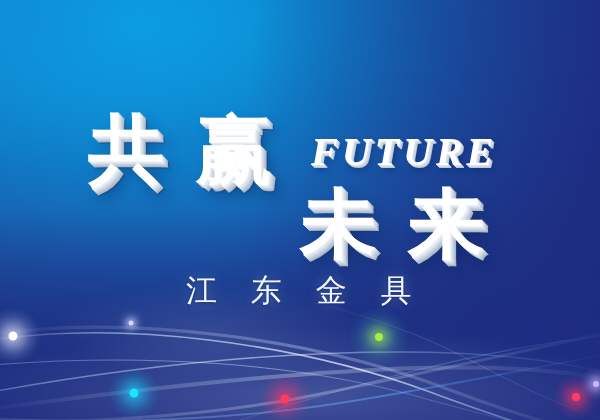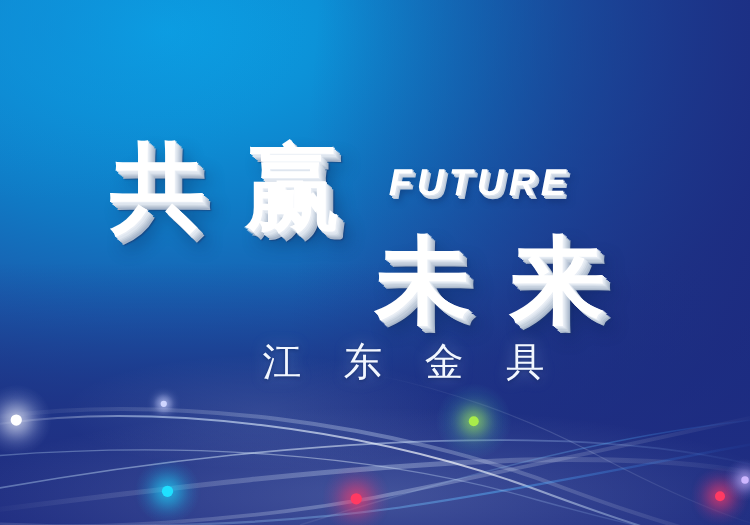--- a/index.html
+++ b/index.html
@@ -59,33 +59,32 @@
       4px 4px 0 #c3cedc, 5px 5px 0 #b5c2d3, 6px 6px 0 #a7b5c9,
       7px 7px 1px rgba(30,55,110,.55), 9px 10px 14px rgba(8,30,80,.45);
   }
   #w-gong{left:88px; top:112px; font-size:76px;}
   #w-ying{left:196px;top:112px; font-size:76px;}
   #w-wei {left:300px;top:186px; font-size:76px;}
   #w-lai {left:408px;top:186px; font-size:76px;}
 
   #future{
     position:absolute;left:311px;top:132px;
-    font-family:Liberation Sans, sans-serif;
-    font-style:italic;font-weight:700;font-size:30px;letter-spacing:4px;
+    font-family:Liberation Serif, serif;
+    font-style:italic;font-weight:700;font-size:40px;letter-spacing:4px;
     color:#fff;white-space:nowrap;line-height:1;
     text-shadow:1px 1px 0 #dde4ee,2px 2px 0 #cdd7e4,3px 3px 0 #bbc8d9,
                 4px 5px 6px rgba(12,35,90,.55);
   }
   #subtitle{
     position:absolute;left:186px;top:275px;
     font-family:"DejaVu Sans","Liberation Sans",sans-serif;
     font-weight:400;font-size:31px;letter-spacing:12px;
     color:#f2f7ff;white-space:nowrap;line-height:1;
     text-shadow:0 1px 3px rgba(10,30,80,.55),0 0 12px rgba(200,225,255,.35);
-    margin-left:24px;
   }
 </style>
 </head>
 <body>
 
 <div id="banner">
 
   <div class="shade-topleft"></div>
 
   <div class="dotmap">

